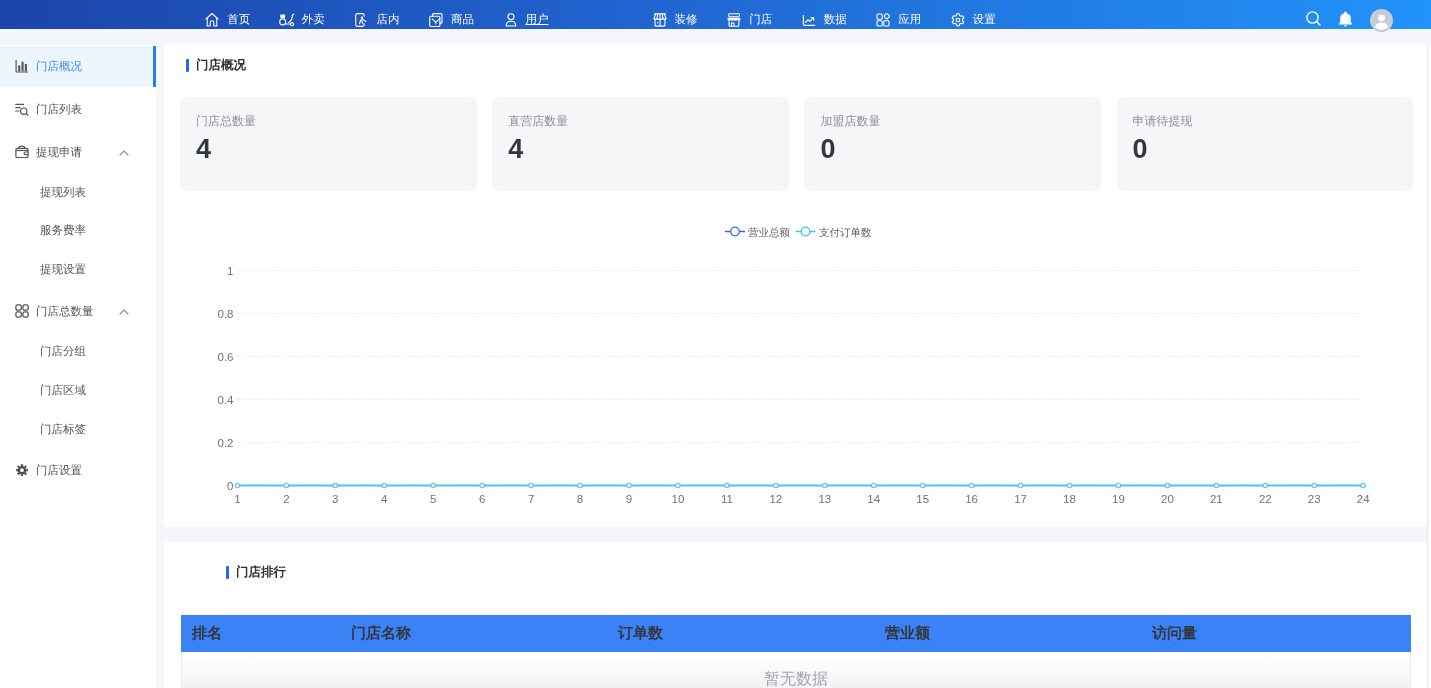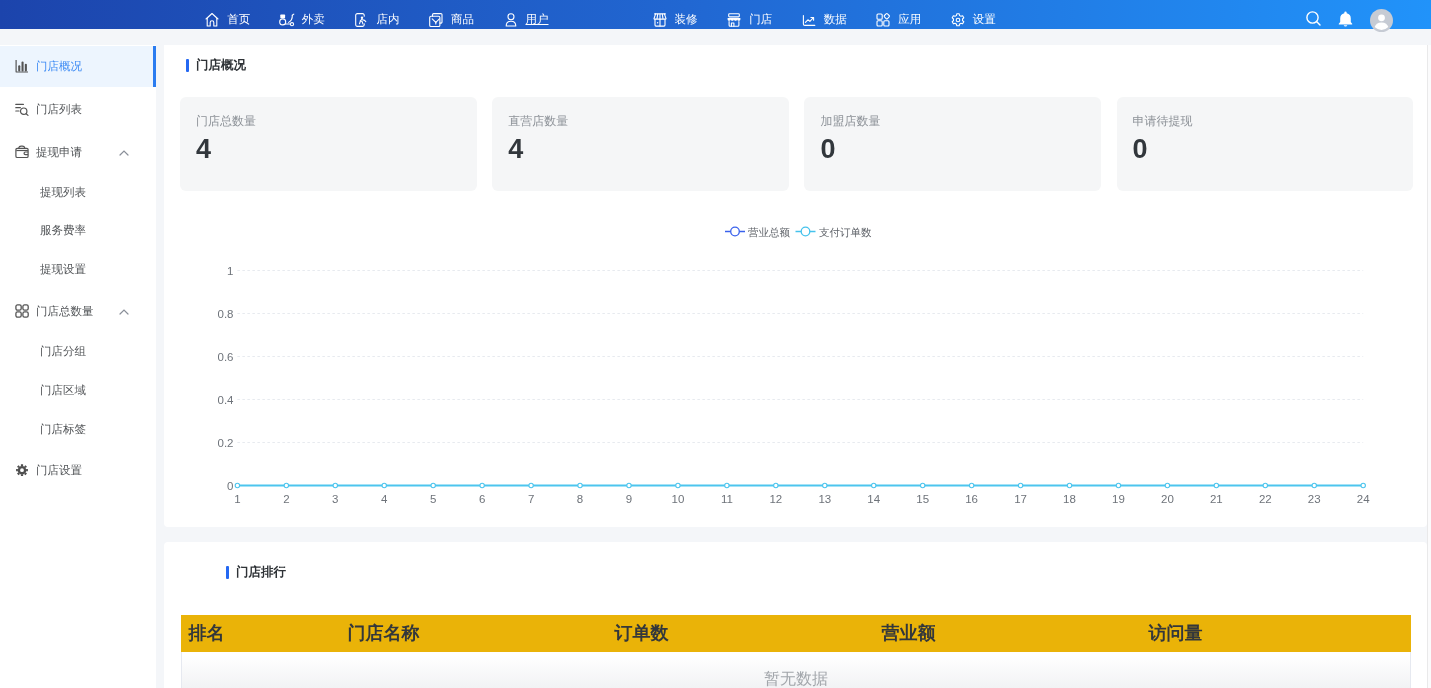--- a/index.html
+++ b/index.html
@@ -23,21 +23,21 @@
 
 #panel1{position:absolute;left:164px;top:45px;width:1263px;height:482px;background:#fff;border-radius:0 0 4px 4px;}
 #panel2{position:absolute;left:164px;top:542px;width:1263px;height:146px;background:#fff;border-radius:4px 4px 0 0;}
 .sectitle{position:absolute;display:flex;align-items:center;font-size:12.5px;font-weight:bold;color:#2e3236;}
 .sectitle .bar{width:3px;height:13px;background:#2468f2;margin-right:7px;border-radius:1px;}
 
 .card{position:absolute;top:52px;width:296.5px;height:93.5px;background:#f5f6f7;border-radius:6px;}
 .card .lb{position:absolute;left:16px;top:16px;font-size:12px;color:#8d9298;}
 .card .vl{position:absolute;left:16px;top:37px;font-size:27px;font-weight:bold;color:#32373c;}
 
-#thead{position:absolute;left:16.5px;top:72.5px;width:1230.5px;height:37px;background:#eab308;display:flex;align-items:center;font-size:18px;font-weight:bold;color:#33373b;}
+#thead{position:absolute;left:16.5px;top:72.5px;width:1230.5px;height:37px;background:#3b82f6;display:flex;align-items:center;font-size:15px;font-weight:bold;color:#33373b;justify-content:flex-end;}
 #tbody{position:absolute;left:16.5px;top:109.5px;width:1230.5px;height:37px;background:linear-gradient(180deg,#ffffff 10%,#f1f2f4 100%);border-left:1px solid #e6e9f0;border-right:1px solid #e6e9f0;}
 #nodata{position:absolute;left:16.5px;top:126.5px;width:1231px;text-align:center;font-size:16px;color:#a2a6ab;}
 </style>
 </head>
 <body>
 <div id="nav">
     <div class="nitem" style="left: 204.3px;">
       <svg width="16" height="16" viewBox="0 0 16 16" stroke="#fff" stroke-width="1.1" stroke-linecap="round" stroke-linejoin="round">
         <path d="M2 7 L8 1.5 L14 7" fill="none"></path>
         <path d="M3.2 6.2 V14 H6.2 V10.5 a1.8 1.8 0 0 1 3.6 0 V14 H12.8 V6.2" fill="none"></path>

